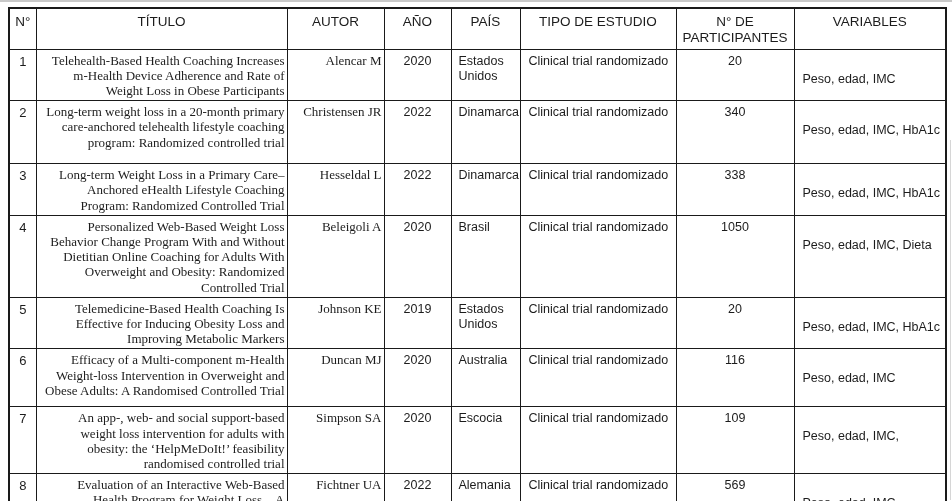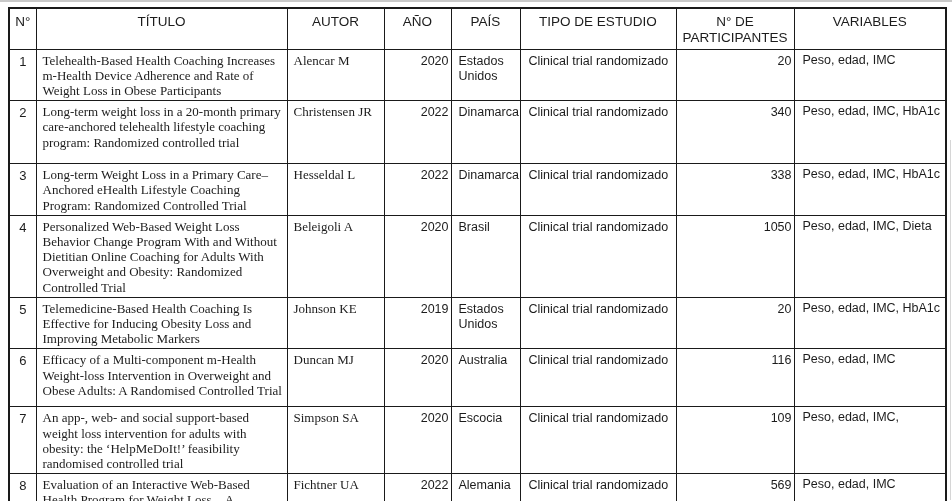--- a/index.html
+++ b/index.html
@@ -53,35 +53,36 @@
   }
   tbody td {
     font-size: 12.5px;
     line-height: 15px;
     padding: 4px 3px 2px 7px;
   }
   td.serif {
     font-family: "Liberation Serif", serif;
     font-size: 13px;
     line-height: 15.2px;
+    text-align: right;
   }
   td.c-num {
     text-align: center;
     font-size: 13px;
     padding: 4px 1px 2px 1px;
   }
   td.c-ano, td.c-part {
-    text-align: right;
+    text-align: center;
     padding-left: 2px;
     padding-right: 2px;
   }
   td.c-titulo { padding: 3px 2px 2px 6px; }
   td.c-autor  { padding: 3px 2px 2px 6px; margin-left: 48px; }
   td.c-tipo   { padding: 4px 2px 2px 8px; }
-  td.c-vars   { padding: 3px 2px 2px 8px; }
+  td.c-vars   { padding: 22px 2px 2px 8px; }
   
   tbody tr:nth-child(1) td { height: 49px; }
   tbody tr:nth-child(2) td { height: 63px; }
   tbody tr:nth-child(3) td { height: 45px; }
   tbody tr:nth-child(4) td { height: 76px; }
   tbody tr:nth-child(5) td { height: 51px; }
   tbody tr:nth-child(6) td { height: 58px; }
   tbody tr:nth-child(7) td { height: 55px; }
   tbody tr:nth-child(8) td { height: 52px; }
 </style>

